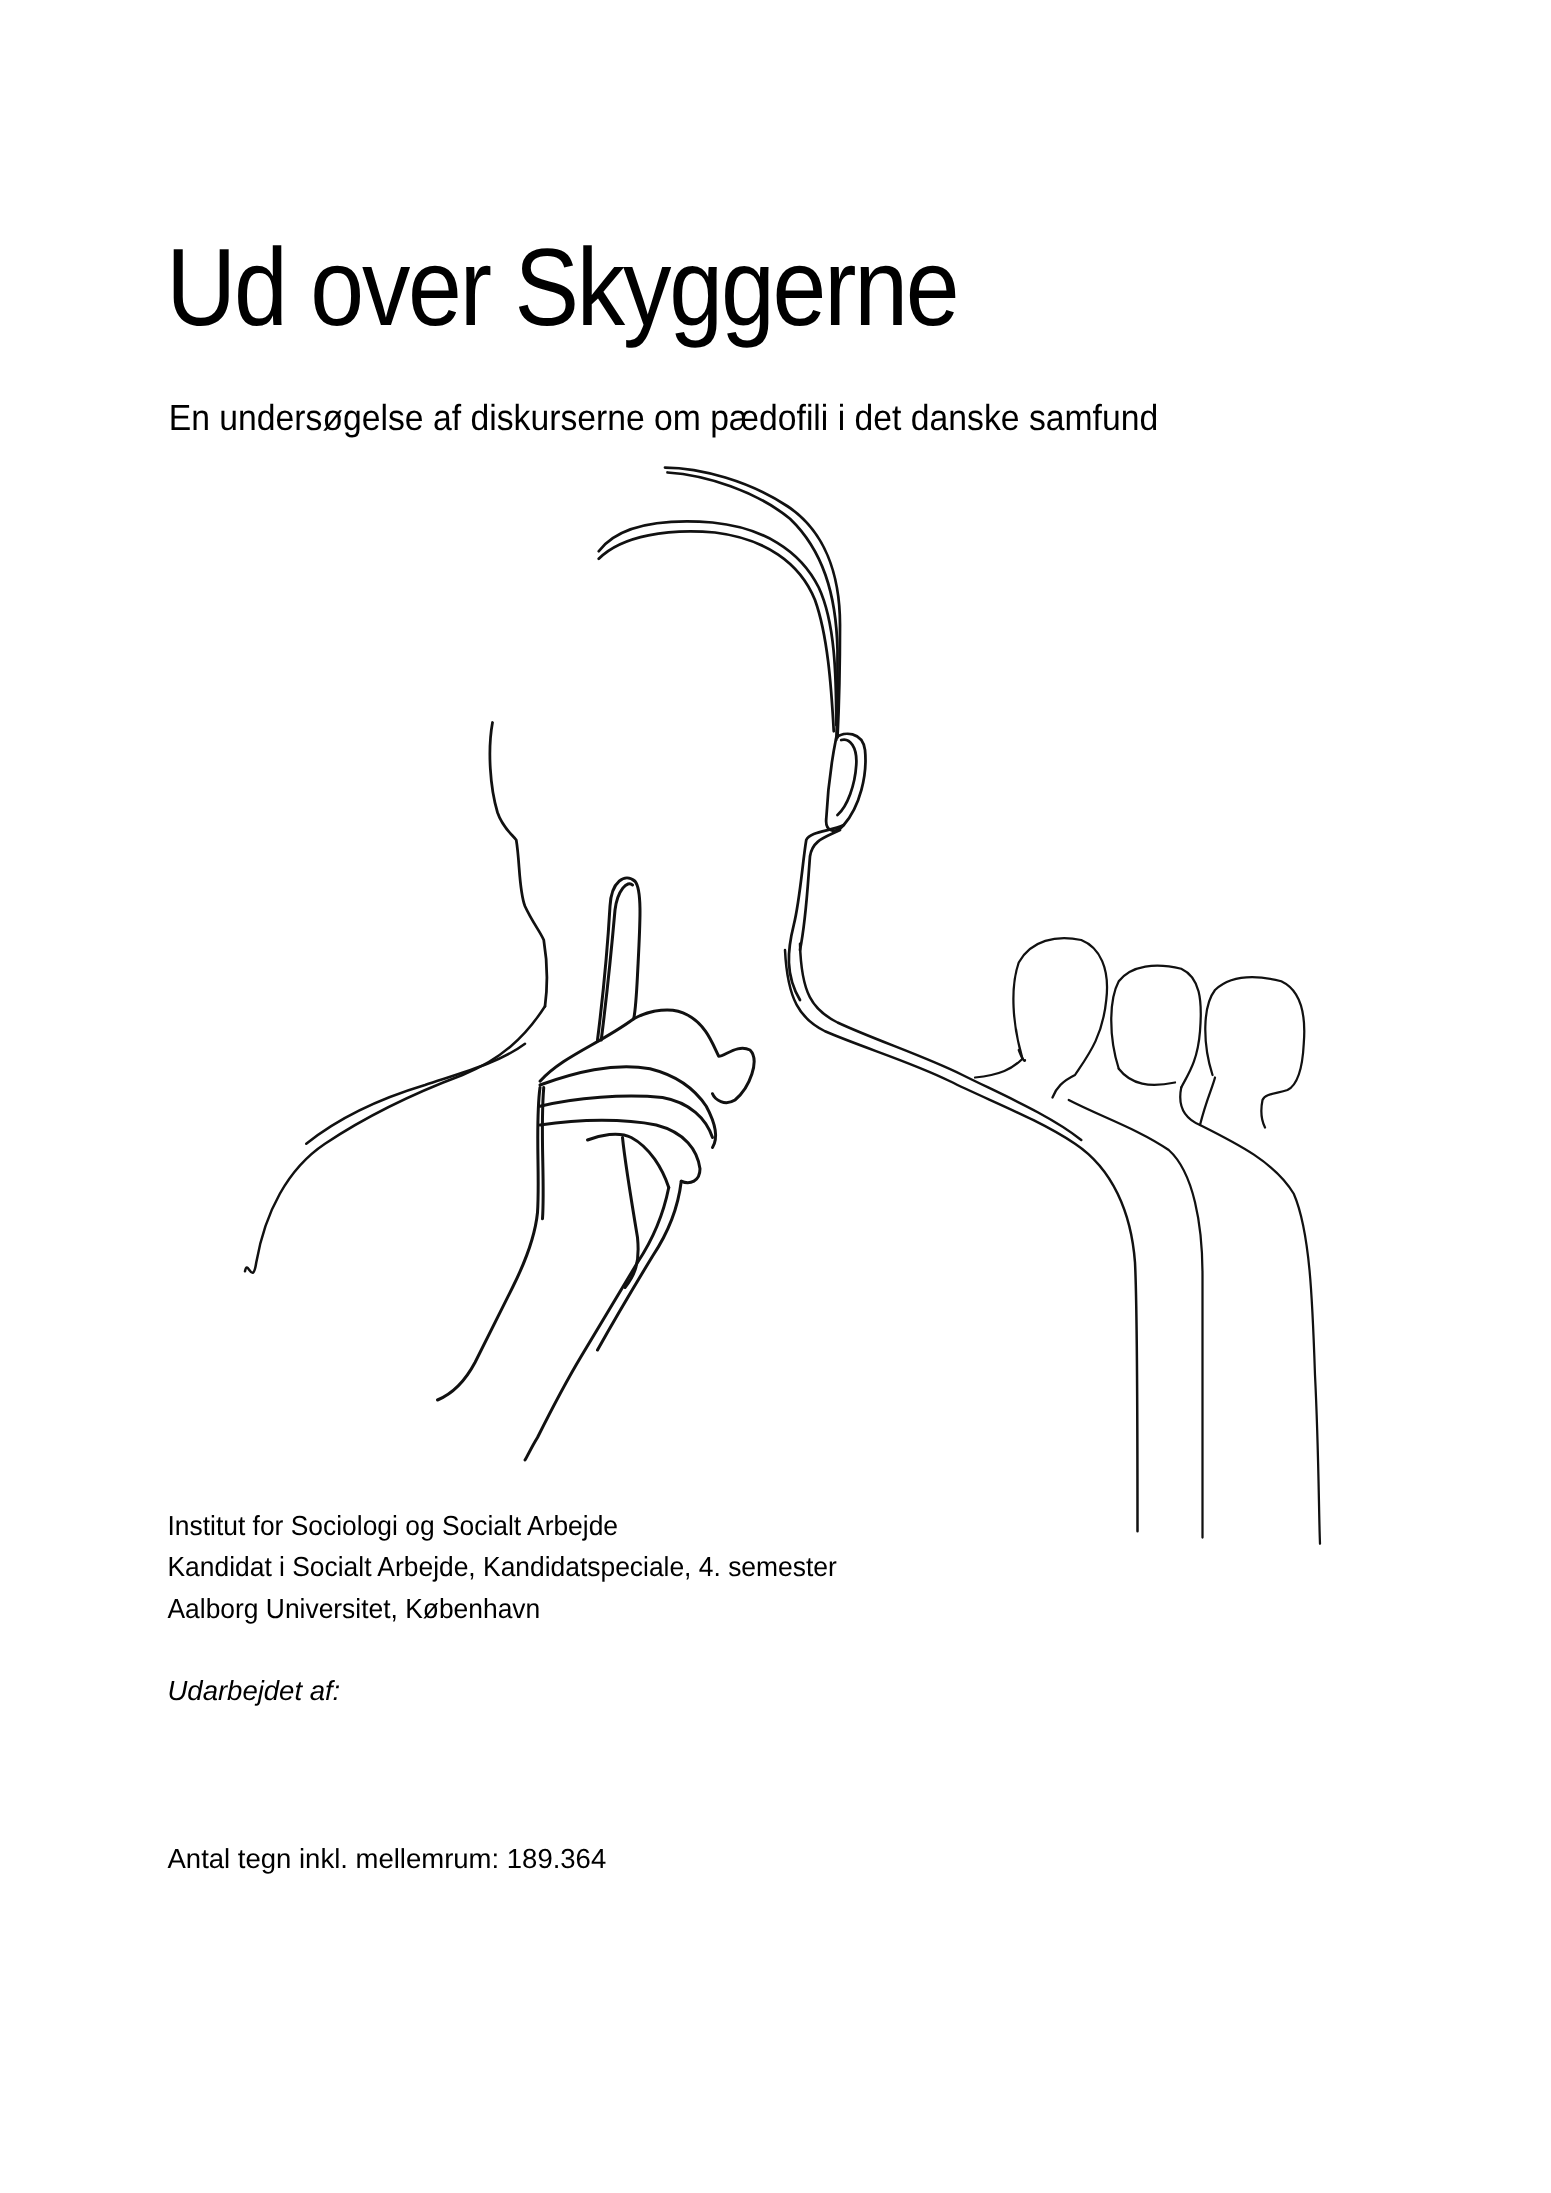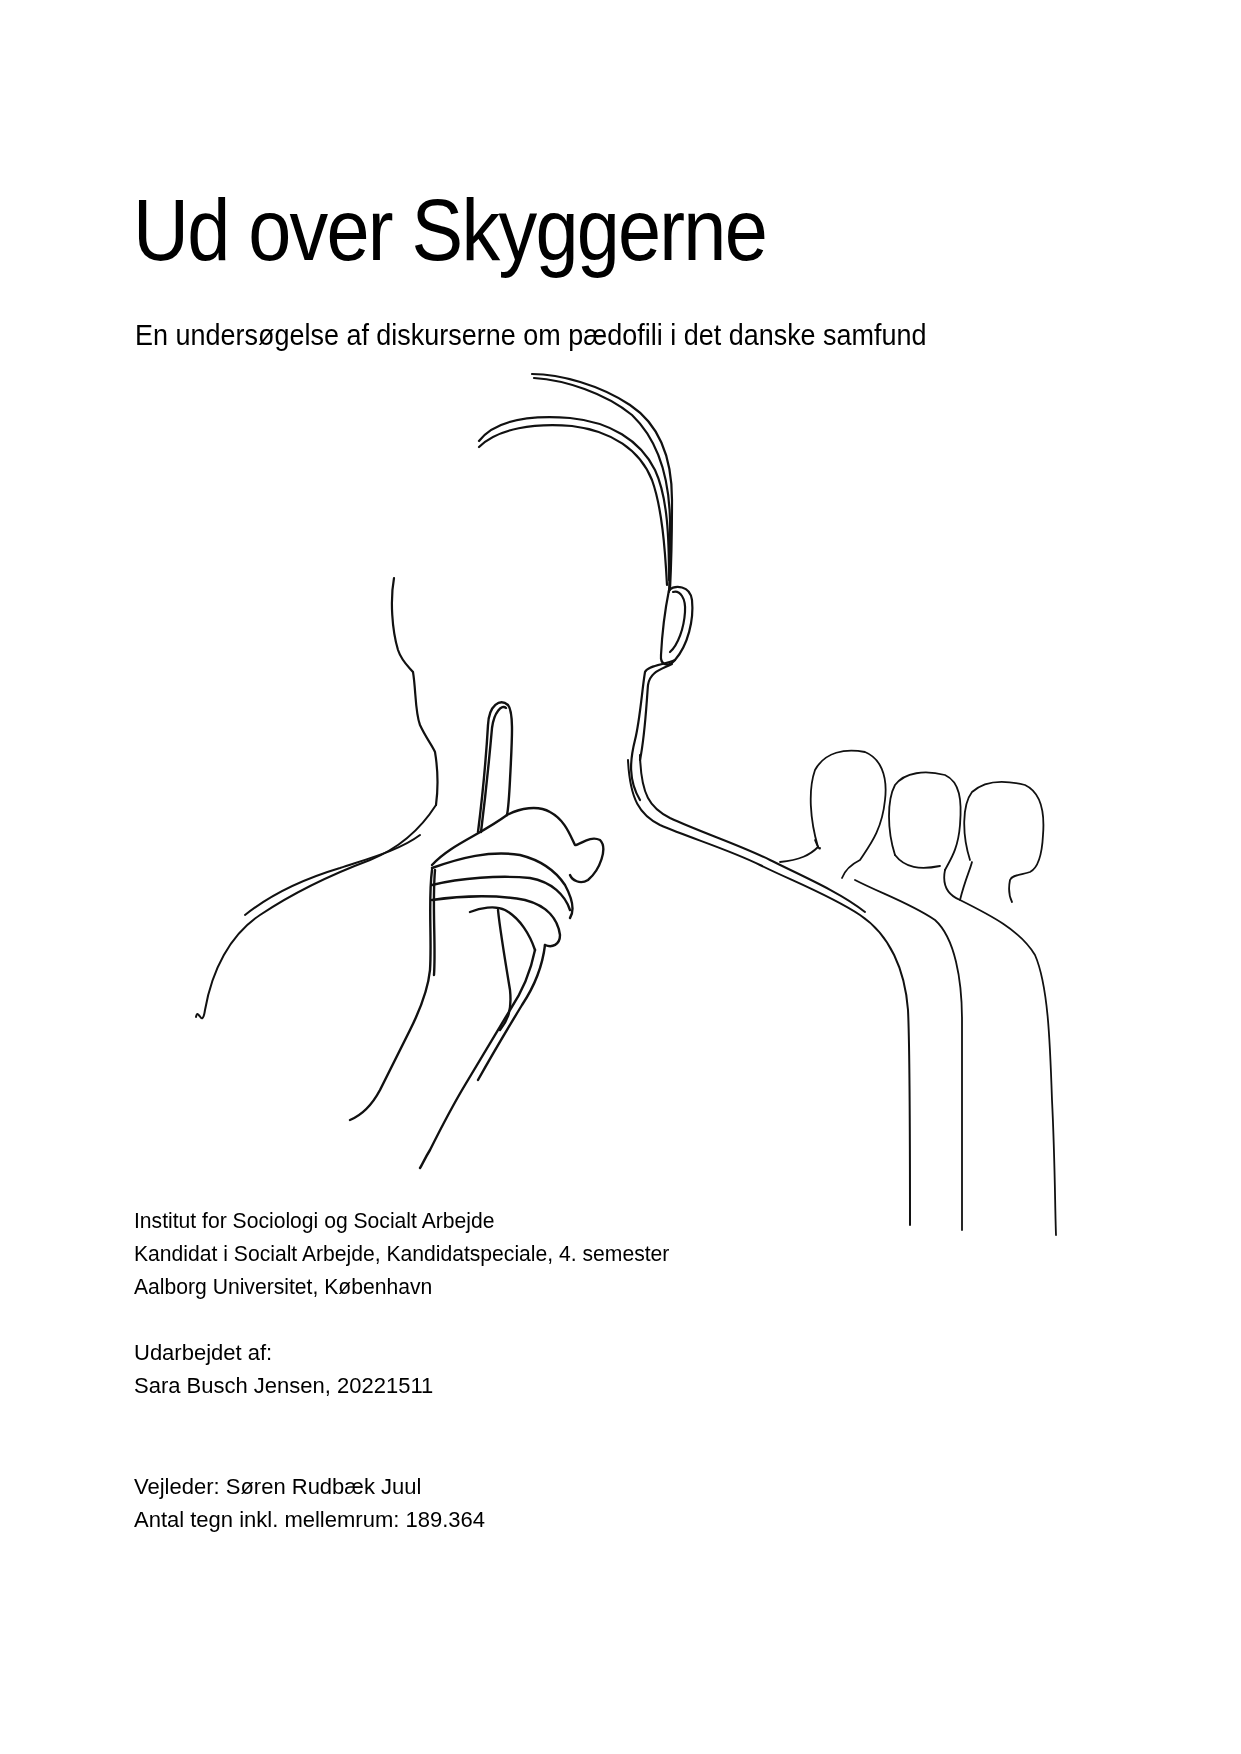--- a/index.html
+++ b/index.html
@@ -3,21 +3,21 @@
 <meta charset="utf-8">
 <style>
   html, body { margin: 0; padding: 0; background: #ffffff; }
   body { width: 1241px; height: 1754px; position: relative; overflow: hidden; font-family: "Liberation Sans", sans-serif; color: #000; }
   .title { position: absolute; left: 133px; top: 186px; font-size: 88px; line-height: 1; letter-spacing: -2px; transform: scaleX(0.88); transform-origin: left top; white-space: nowrap; font-weight: normal; margin: 0; }
   .subtitle { position: absolute; left: 135px; top: 318px; font-size: 29px; line-height: 1.2; transform: scaleX(0.93); transform-origin: left top; white-space: nowrap; margin: 0; font-weight: normal; }
   .illustration { position: absolute; left: 0; top: 0; width: 1241px; height: 1754px; pointer-events: none; }
   .info { position: absolute; left: 134px; font-size: 22px; line-height: 33px; }
   .info-line { display: block; white-space: nowrap; }
   .inst { top: 1204px; transform: scaleX(0.96); transform-origin: left top; }
-  .authors { top: 1336px; }
+  .authors { top: 1336px; font-style: italic; }
   .meta { top: 1470px; }
 </style>
 </head>
 <body>
 
 <h1 class="title">Ud over Skyggerne</h1>
 <h2 class="subtitle">En undersøgelse af diskurserne om pædofili i det danske samfund</h2>
 
 <svg class="illustration" viewBox="0 0 1241 1754" xmlns="http://www.w3.org/2000/svg" fill="none" stroke="#111" stroke-linecap="round" stroke-linejoin="round">
 
@@ -80,19 +80,17 @@
 </svg>
 
 <div class="info inst">
   <span class="info-line">Institut for Sociologi og Socialt Arbejde</span>
   <span class="info-line">Kandidat i Socialt Arbejde, Kandidatspeciale, 4. semester</span>
   <span class="info-line">Aalborg Universitet, København</span>
 </div>
 
 <div class="info authors">
   <span class="info-line">Udarbejdet af:</span>
-  <span class="info-line">Sara Busch Jensen, 20221511</span>
 </div>
 
 <div class="info meta">
-  <span class="info-line">Vejleder: Søren Rudbæk Juul</span>
   <span class="info-line">Antal tegn inkl. mellemrum: 189.364</span>
 </div>
 
 </body></html>

